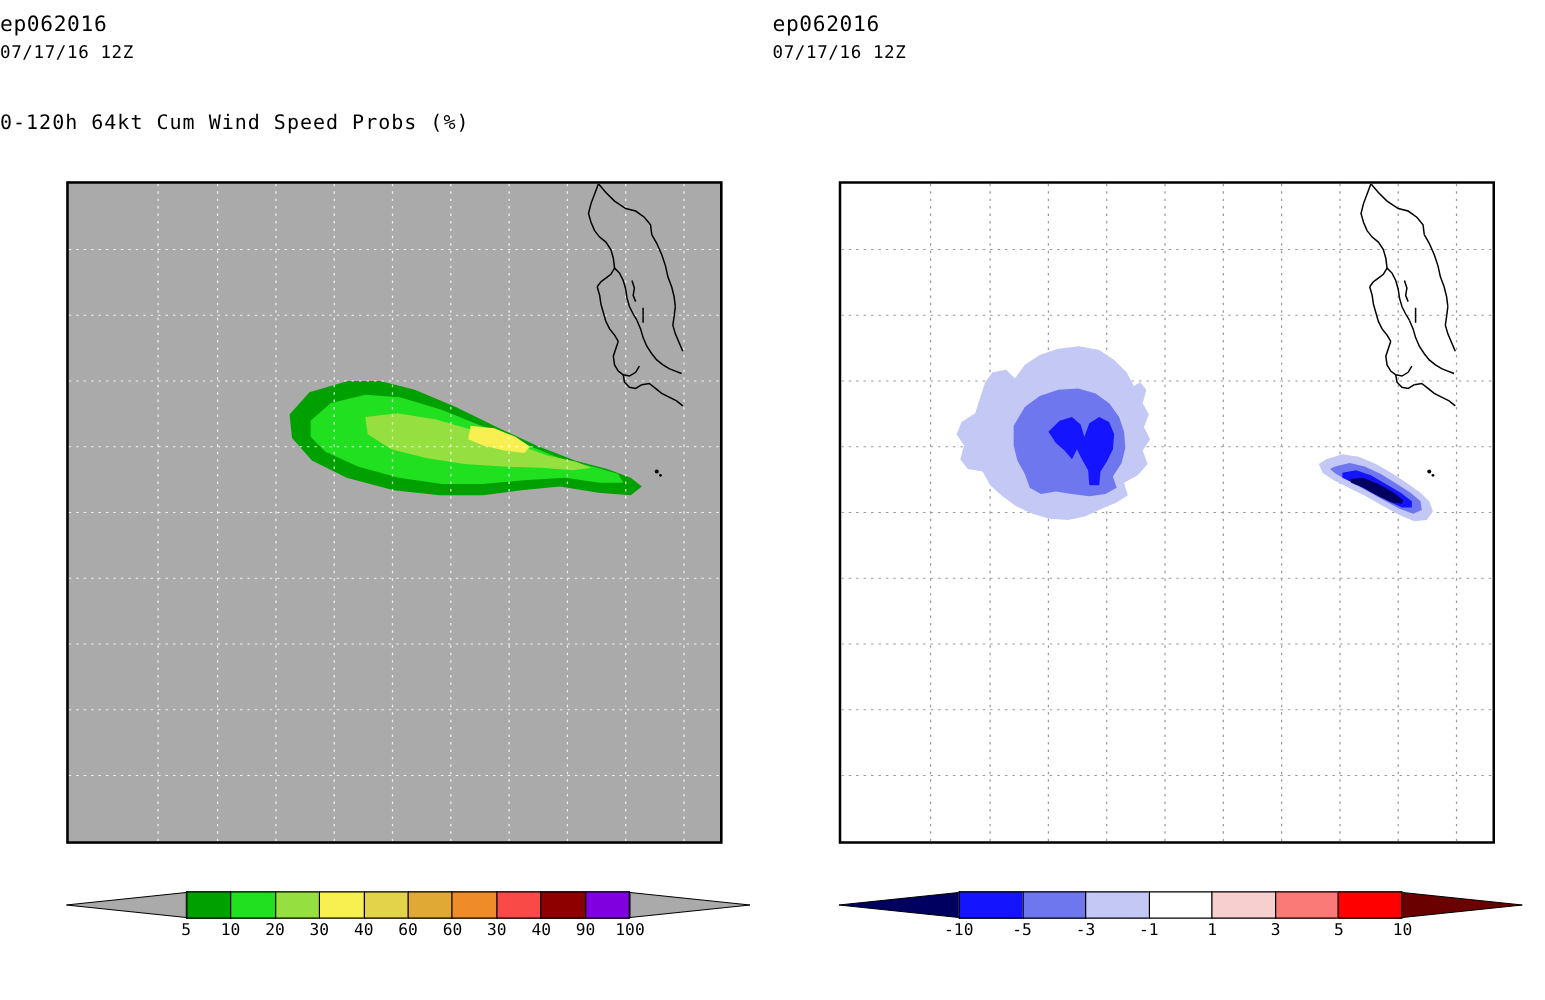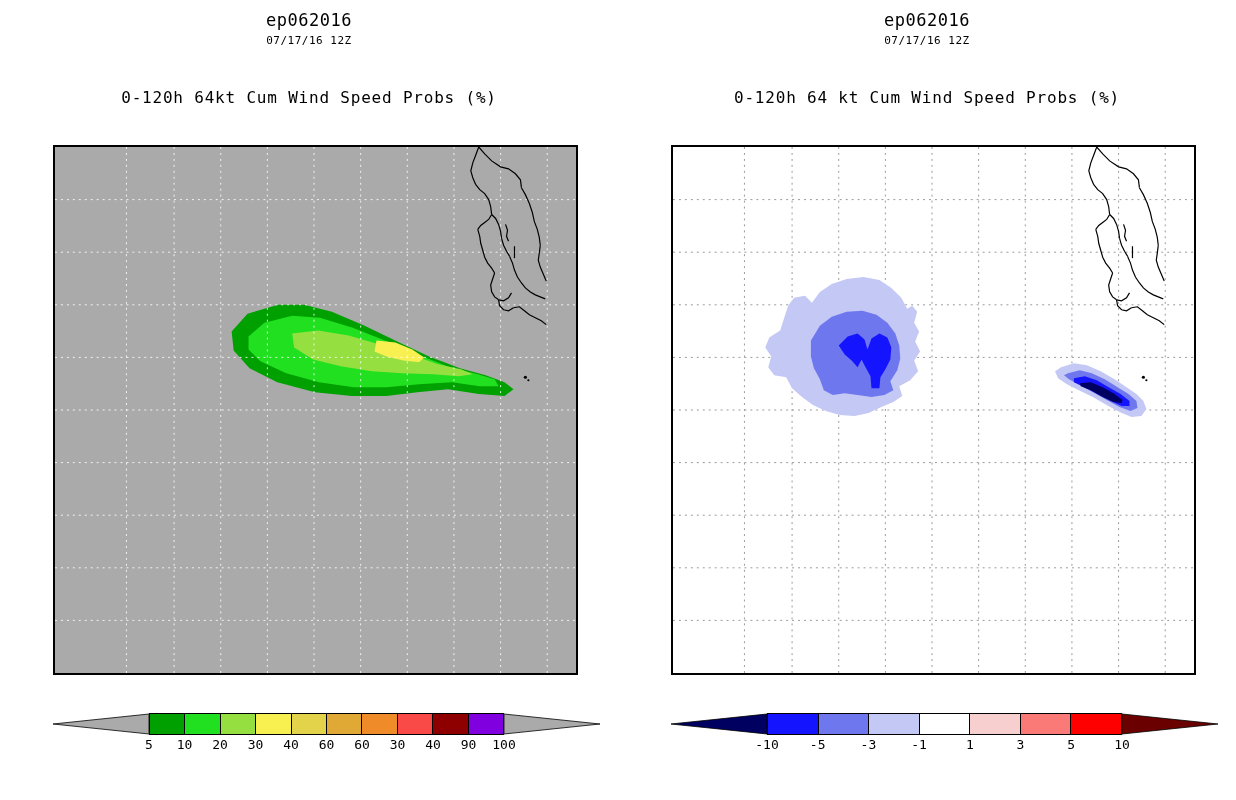--- a/index.html
+++ b/index.html
@@ -20,25 +20,25 @@
     width: 618px;
     height: 800px;
   }
   #panel-left  { left: 0; }
   #panel-right { left: 618px; }
 
   .titleblock {
     position: absolute;
     left: 0;
     width: 618px;
-    text-align: center;
+    text-align: left;
     color: #000;
   }
   .t-storm { top: 10px;  font-size: 17px; letter-spacing: 0.5px; }
-  .t-date  { top: 34px;  font-size: 11px; letter-spacing: 0.5px; }
+  .t-date  { top: 34px;  font-size: 14px; letter-spacing: 0.5px; }
   .t-main  { top: 88px;  font-size: 16px; letter-spacing: 0.8px; }
   .t-sub   { top: 112px; font-size: 16px; letter-spacing: 0.8px; }
 
   .plotframe {
     position: absolute;
     box-sizing: border-box;
     border: 2px solid #000;
     overflow: hidden;
   }
   #frame-left {
@@ -271,21 +271,20 @@
       <span style="left:319.5px">90</span>
       <span style="left:355px">100</span>
     </div>
   </div>
 </div>
 
 <div class="panel" id="panel-right">
 
   <div class="titleblock t-storm">ep062016</div>
   <div class="titleblock t-date">07/17/16 12Z</div>
-  <div class="titleblock t-main">0-120h 64 kt Cum Wind Speed Probs (%)</div>
 
   <div class="plotframe" id="frame-right">
 
     <svg class="gridlayer" viewBox="0 0 525 530" preserveAspectRatio="none">
       <g stroke="#9a9a9a" stroke-width="1" stroke-dasharray="2,4">
         <line x1="72" y1="0" x2="72" y2="530"></line>
         <line x1="120" y1="0" x2="120" y2="530"></line>
         <line x1="167" y1="0" x2="167" y2="530"></line>
         <line x1="214" y1="0" x2="214" y2="530"></line>
         <line x1="261" y1="0" x2="261" y2="530"></line>

